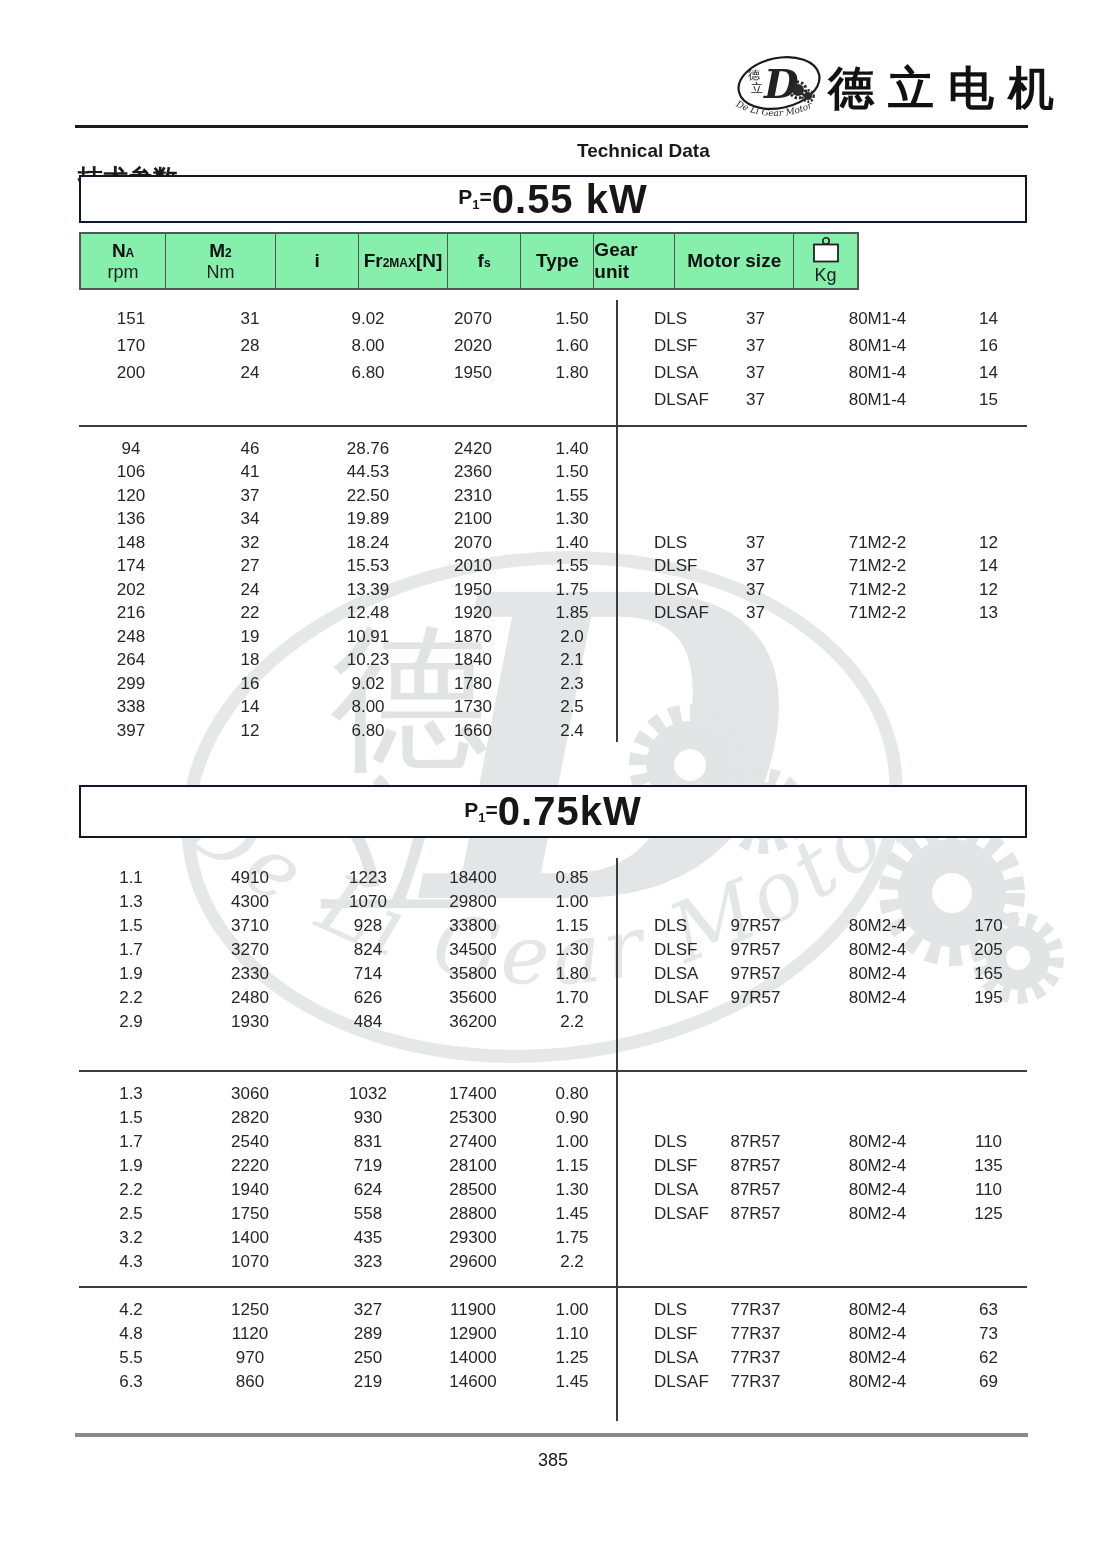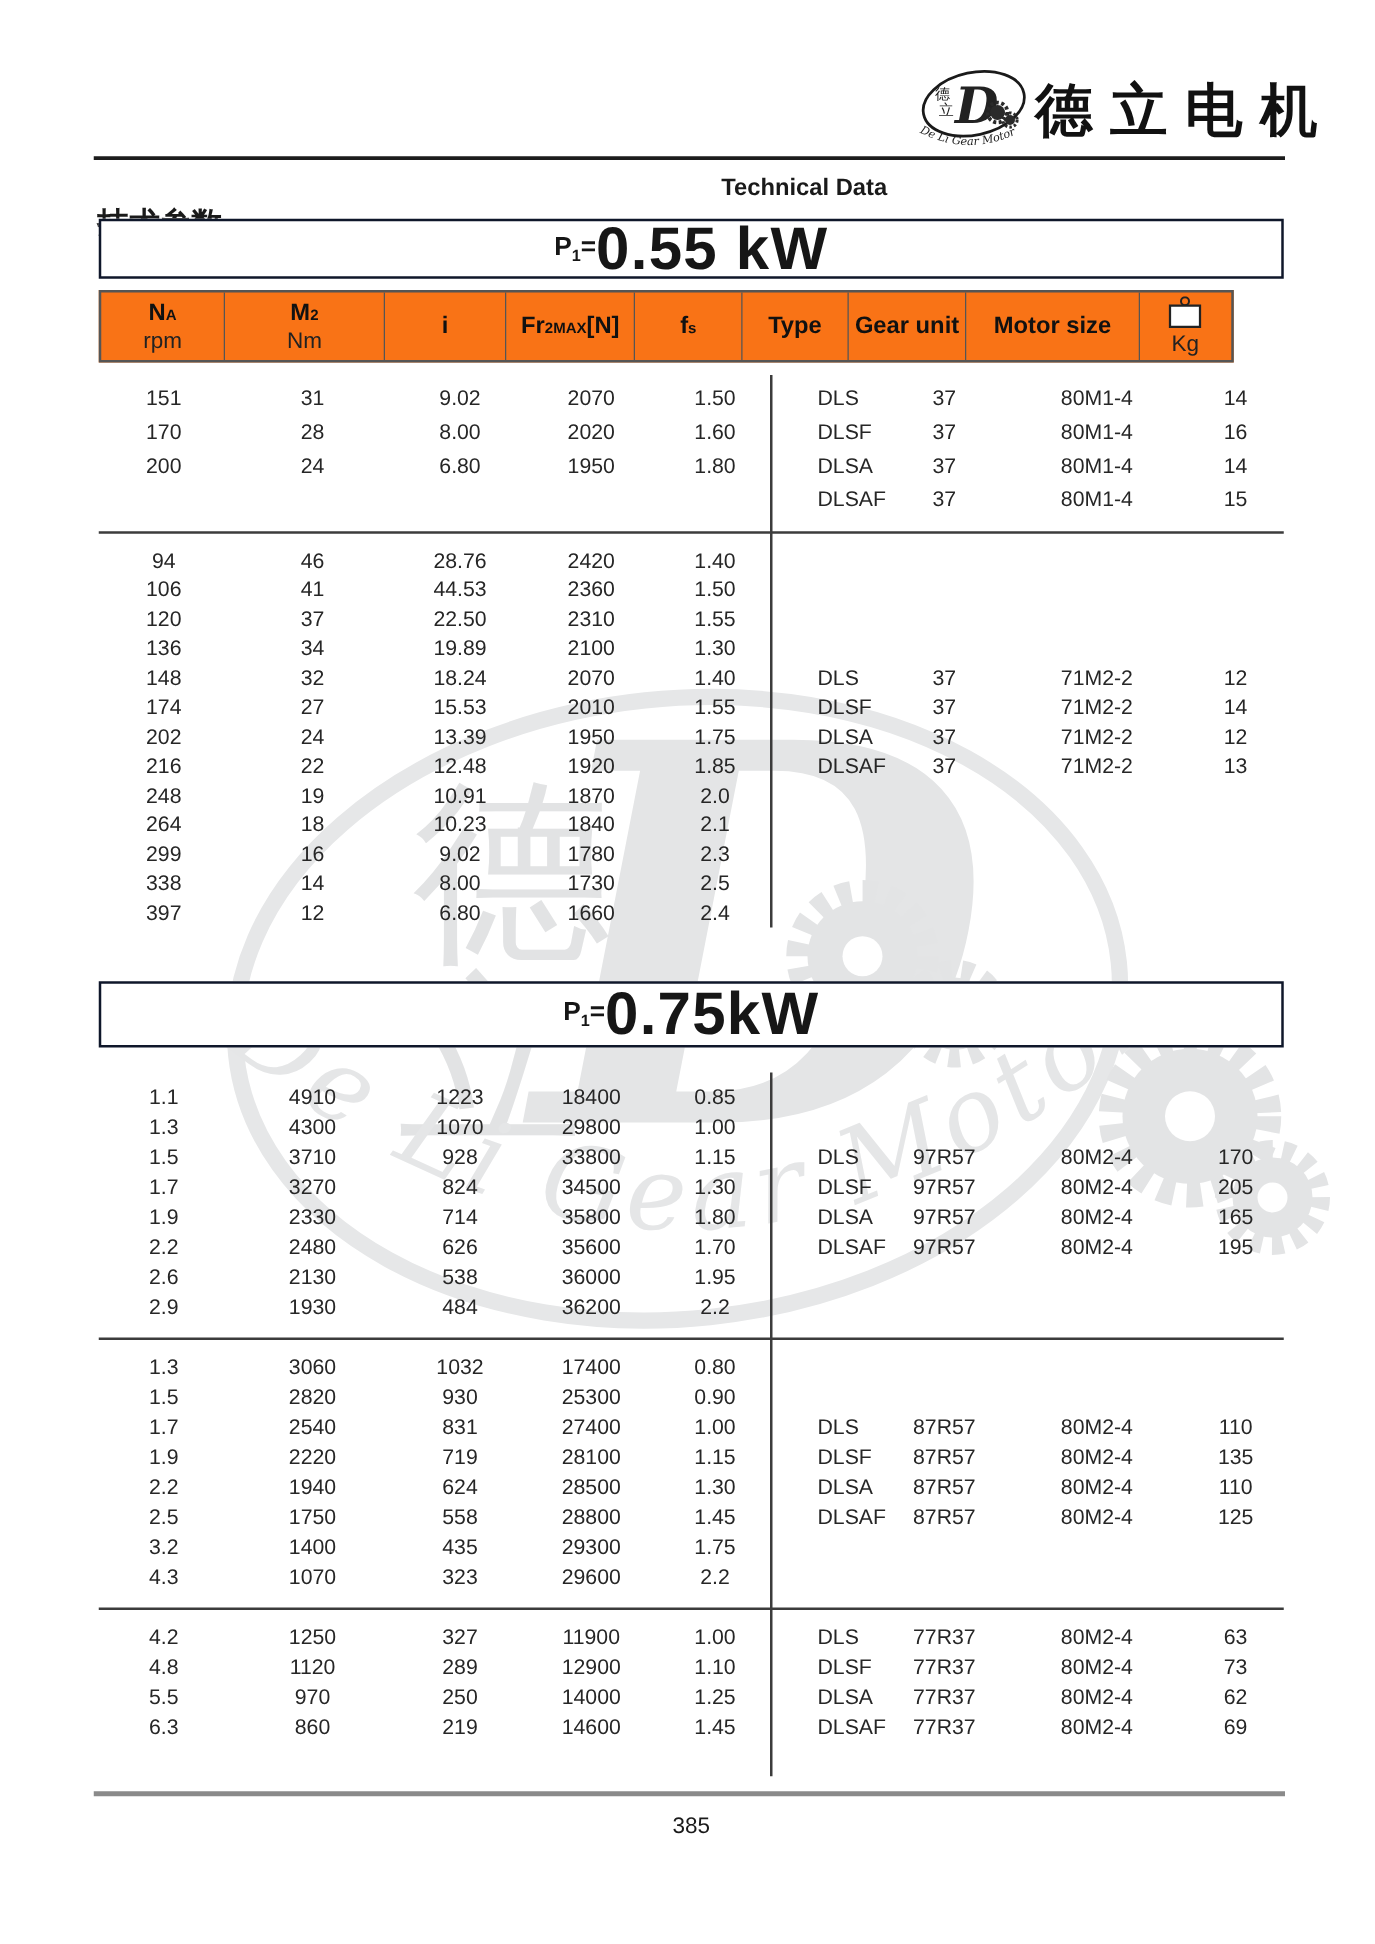--- a/index.html
+++ b/index.html
@@ -12,24 +12,24 @@
   #brand{left:828px;top:58px;font-size:46px;font-weight:bold;letter-spacing:14px;color:#111;
          font-family:"DejaVu Serif","Liberation Serif",serif;white-space:nowrap;}
   #toprule{left:75px;top:125px;width:953px;height:3px;background:#1c1c1c;}
   #lbl-zh{left:78px;top:137px;font-size:25px;font-weight:bold;color:#1a1a1a;margin-top:25px;}
   #lbl-en{left:577px;top:140px;font-size:19px;font-weight:bold;color:#1a1a1a;}
   
   .pbox{left:79px;width:948px;border:2px solid #0f172a;background:#fff;
         display:flex;align-items:center;justify-content:center;box-sizing:border-box;}
   .psmall{font-size:21px;font-weight:bold;color:#161616;}
   .psmall sub{font-size:13px;}
-  .pbig{font-size:48px;font-weight:bold;color:#161616;letter-spacing:1px;}
-  
-  #hdr{left:79px;top:232px;width:908px;height:58px;border:2px solid #555;box-sizing:border-box;
-       display:flex;background:#f97316;}
+  .pbig{font-size:40px;font-weight:bold;color:#161616;letter-spacing:1px;}
+  
+  #hdr{left:79px;top:232px;width:780px;height:58px;border:2px solid #555;box-sizing:border-box;
+       display:flex;background:#86efac;}
   .hcell{border-right:1.5px solid #555;box-sizing:border-box;display:flex;flex-direction:column;
          align-items:center;justify-content:center;line-height:1.15;}
   .hcell:last-child{border-right:none;}
   .hmain{font-size:19px;font-weight:bold;color:#111;}
   .hmain .sub{font-size:12px;font-weight:bold;}
   .hunit{font-size:18px;color:#222;}
   
   .w1{width:104px}.w2{width:134px}.w3{width:102px}.w4{width:108px}.w5{width:90px}
   .w6{width:89px}.w7{width:99px}.w8{width:145px}.w9{width:77px}
   
@@ -410,31 +410,20 @@
         <span class="cell w2">2480</span>
         <span class="cell w3">626</span>
         <span class="cell w4">35600</span>
         <span class="cell w5">1.70</span>
         <span class="cell w6">DLSAF</span>
         <span class="cell w7">97R57</span>
         <span class="cell w8">80M2-4</span>
         <span class="cell w9">195</span>
       </div>
       <div class="row">
-        <span class="cell w1">2.6</span>
-        <span class="cell w2">2130</span>
-        <span class="cell w3">538</span>
-        <span class="cell w4">36000</span>
-        <span class="cell w5">1.95</span>
-        <span class="cell w6"></span>
-        <span class="cell w7"></span>
-        <span class="cell w8"></span>
-        <span class="cell w9"></span>
-      </div>
-      <div class="row">
         <span class="cell w1">2.9</span>
         <span class="cell w2">1930</span>
         <span class="cell w3">484</span>
         <span class="cell w4">36200</span>
         <span class="cell w5">2.2</span>
         <span class="cell w6"></span>
         <span class="cell w7"></span>
         <span class="cell w8"></span>
         <span class="cell w9"></span>
       </div>

